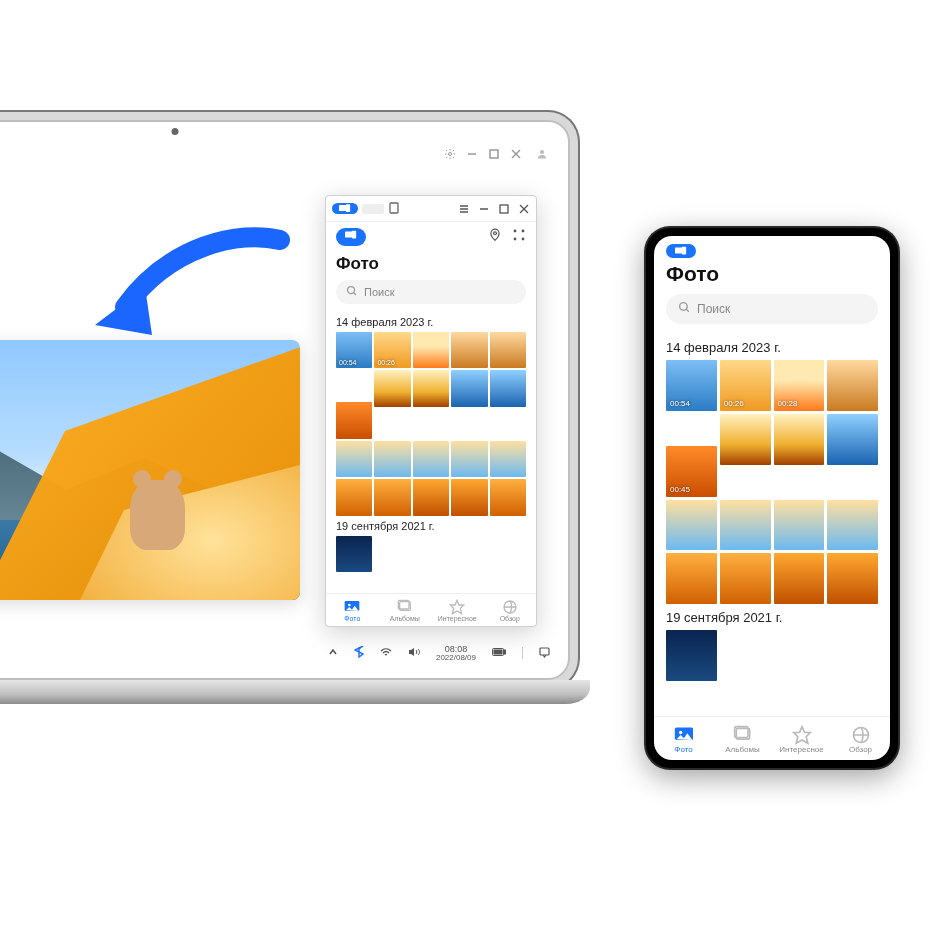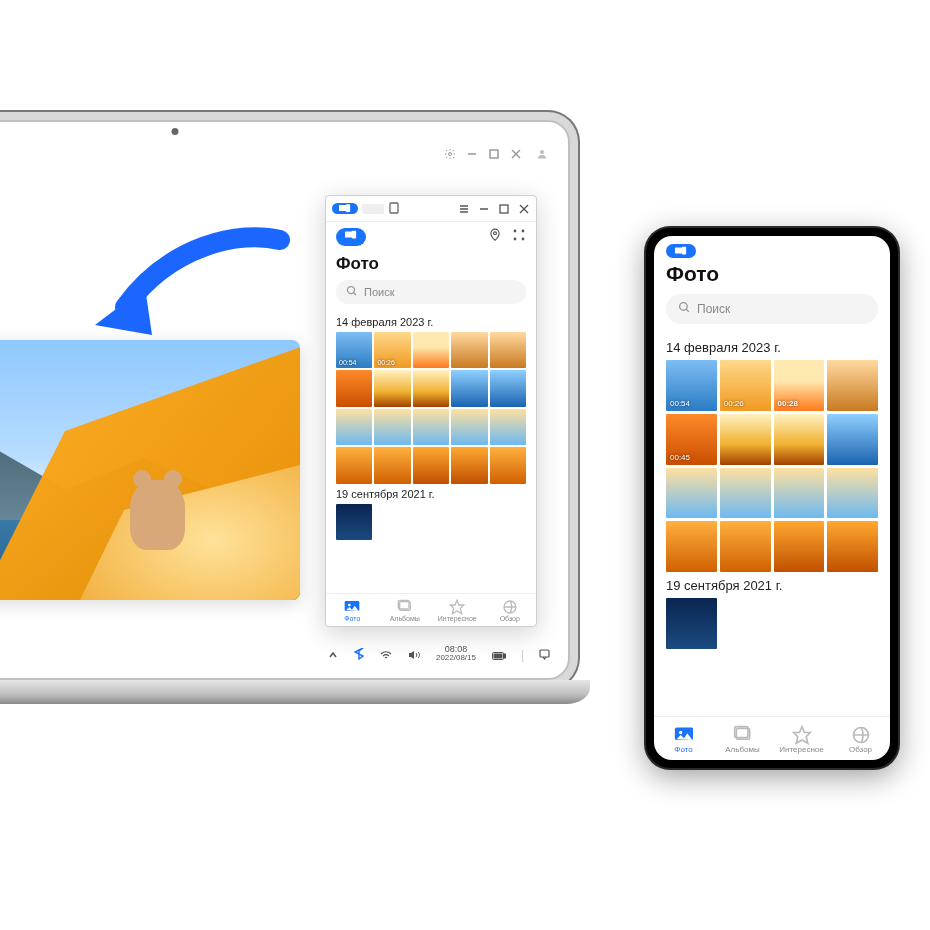--- a/index.html
+++ b/index.html
@@ -103,21 +103,21 @@
   .grid { display:grid; gap:2px; }
   .mirror-window .grid { grid-template-columns: repeat(5, 1fr); }
   .thumb { aspect-ratio:1/1; background:#aaa; position:relative; overflow:hidden; border-radius:1px;}
   .thumb .dur { position:absolute; left:3px; bottom:2px; font-size:7px; color:#fff; text-shadow:0 0 3px rgba(0,0,0,0.7);}
   .bottom-nav { display:flex; justify-content:space-around; border-top:1px solid #eee; padding:5px 0 4px 0;}
   .nav-item{ display:flex; flex-direction:column; align-items:center; gap:2px; font-size:7px; color:#888; flex:1;}
   .nav-item.active{ color:#1a73ff;}
   .nav-ico{ width:16px; height:14px;}
 
   
-  .taskbar { position:absolute; right:6px; bottom:4px; height:18px; display:flex; align-items:flex-end; gap:16px; color:#555; font-size:9px;}
+  .taskbar { position:absolute; right:6px; bottom:4px; height:18px; display:flex; align-items:center; gap:16px; color:#555; font-size:9px;}
   .taskbar .sep{ width:0; height:12px; border-left:1px solid #ccc;}
   .taskbar .clock{ text-align:center; line-height:1;}
 
   
   .phone {
     position: absolute; left: 646px; top: 228px;
     width: 252px; height: 540px;
     background:#000; border-radius:24px; padding:8px;
     box-shadow: 0 0 0 2px #2a2a2a, 0 8px 30px rgba(0,0,0,0.4);
   }
@@ -129,23 +129,23 @@
   .phone .section-h{ font-size:13px; margin:6px 0 5px 0;}
   .phone .grid{ grid-template-columns: repeat(4, 1fr); gap:3px;}
   .phone .thumb .dur{ font-size:8px; left:4px; bottom:3px;}
   .phone .bottom-nav{ padding:8px 0 6px 0;}
   .phone .nav-item{ font-size:8px;}
   .phone .nav-ico{ width:20px; height:18px;}
 
   
   .c1{background:linear-gradient(#7dbef5,#2b7cc4);}        
   .c2{background:linear-gradient(#ffd88a,#f09a20);}        
-  .c3{background:linear-gradient(#ffe9b0 40%,#ff7a1a);font-weight:bold;}    
+  .c3{background:linear-gradient(#ffe9b0 40%,#ff7a1a);}    
   .c4{background:linear-gradient(#ffd9a0,#c97a20);}        
-  .c5{background:linear-gradient(#ff8a2a,#c94e00);}        
+  .c5{background:linear-gradient(#ff8a2a,#c94e00);margin-top:32px;}        
   .c6{background:linear-gradient(#fff1c0,#f0b030 60%,#a04000);} 
   .c7{background:linear-gradient(#8fd0ff,#1a63b0);}        
   .c8{background:linear-gradient(#ffe0a0,#6db9f0);}        
   .c9{background:linear-gradient(#ffb040,#d06000);}        
   .c10{background:linear-gradient(#ffa830,#c05000);}       
   .c11{background:linear-gradient(#0a2550,#1a4a80);}
 </style>
 </head>
 <body>
 
@@ -181,21 +181,21 @@
           </svg></span>
       <span><svg width="12" height="10" viewBox="0 0 12 10" fill="none" stroke="#555" stroke-width="1.2">
             <path d="M1 4c3-3 7-3 10 0M3 6c2-2 4-2 6 0M5 8c1-1 1-1 2 0"></path>
           </svg></span>
       <span><svg width="12" height="10" viewBox="0 0 12 10" fill="#555">
             <polygon points="1,3 3,3 6,1 6,9 3,7 1,7"></polygon>
             <path d="M8 3c1 1 1 3 0 4M10 2c2 2 2 4 0 6" fill="none" stroke="#555"></path>
           </svg></span>
       <div class="clock">
         <div>08:08</div>
-        <div style="font-size:8px;">2022/08/15</div>
+        <div style="font-size:8px;">2022/08/09</div>
       </div>
       <span><svg width="14" height="8" viewBox="0 0 14 8" fill="none" stroke="#555">
             <rect x="0.5" y="0.5" width="11" height="7" rx="1"></rect>
             <rect x="12" y="2" width="1.5" height="4" fill="#555"></rect>
             <rect x="2" y="2" width="8" height="4" fill="#555"></rect>
           </svg></span>
       <span class="sep"></span>
       <span><svg width="11" height="11" viewBox="0 0 11 11" fill="none" stroke="#555" stroke-width="1.2">
             <rect x="1" y="1" width="9" height="7" rx="1"></rect>
             <path d="M4 8l1.5 2L7 8"></path>

